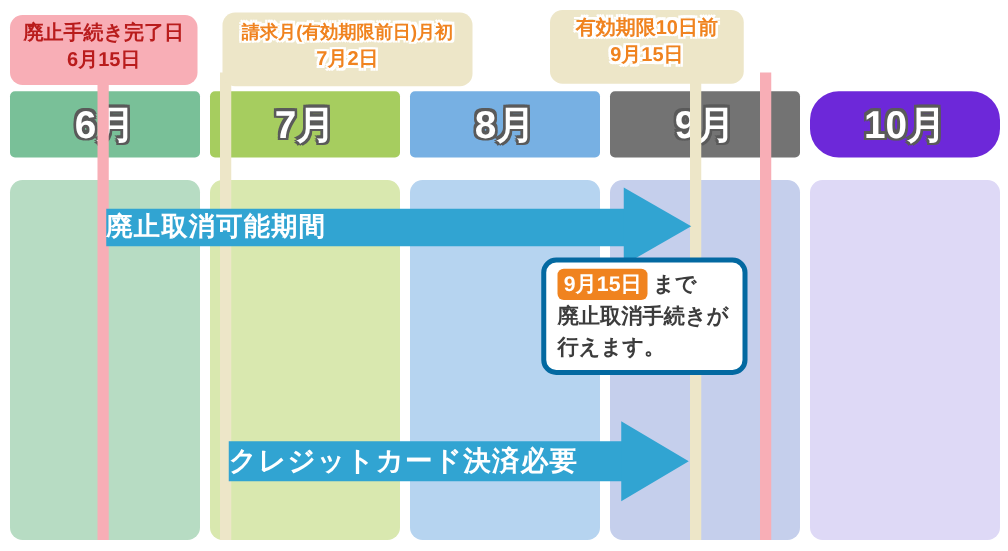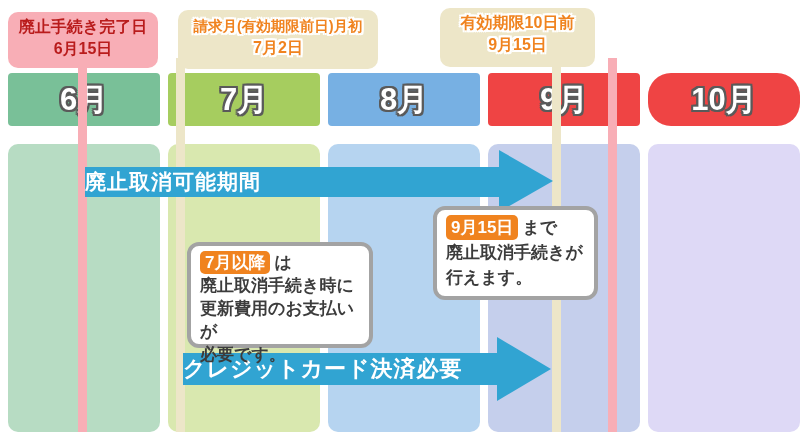--- a/index.html
+++ b/index.html
@@ -30,42 +30,42 @@
   .vl-4{left:608px;}
   
   .mh{position:absolute;top:73px;width:152px;height:53px;border-radius:4px;z-index:1;
       display:flex;align-items:center;justify-content:center;
       font-size:31px;font-weight:bold;color:#ffffff;
       text-shadow:-2px -2px 0 #5A5A5A,2px -2px 0 #5A5A5A,-2px 2px 0 #5A5A5A,2px 2px 0 #5A5A5A,
                   -2px 0 0 #5A5A5A,2px 0 0 #5A5A5A,0 -2px 0 #5A5A5A,0 2px 0 #5A5A5A;}
   .mh-1{left:8px;background:#79C098;}
   .mh-2{left:168px;background:#A6CD5F;}
   .mh-3{left:328px;background:#77B0E3;}
-  .mh-4{left:488px;background:#ef4444;}
-  .mh-5{left:648px;background:#ef4444;border-radius:23px;}
+  .mh-4{left:488px;background:#737373;}
+  .mh-5{left:648px;background:#6d28d9;border-radius:23px;}
   
   .mb{position:absolute;top:144px;width:152px;height:288px;border-radius:10px;z-index:1;}
   .mb-1{left:8px;background:#B7DCC3;}
   .mb-2{left:168px;background:#D9E8AF;}
   .mb-3{left:328px;background:#B6D4F0;}
   .mb-4{left:488px;background:#C5CFEC;}
   .mb-5{left:648px;background:#DED9F6;}
   
   .shaft,.ahead,.atext{position:absolute;z-index:4;}
   .shaft{background:#31A4D2;}
   .ahead{width:0;height:0;border-left:54px solid #31A4D2;}
   .atext{text-align:left;color:#fff;font-weight:bold;letter-spacing:1px;white-space:nowrap;}
   .a1-shaft{left:85px;top:167px;width:415px;height:30px;}
   .a1-head{left:499px;top:150px;border-top:31px solid transparent;border-bottom:31px solid transparent;}
   .a1-text{left:85px;top:167px;width:415px;height:30px;line-height:30px;font-size:21px;}
   .a2-shaft{left:183px;top:353px;width:315px;height:32px;}
   .a2-head{left:497px;top:337px;border-top:32px solid transparent;border-bottom:32px solid transparent;}
   .a2-text{left:183px;top:353px;width:315px;height:32px;line-height:32px;font-size:22px;}
   
-  .co{position:absolute;background:#ffffff;border:4px solid #a3a3a3;border-radius:12px;
+  .co{position:absolute;background:#ffffff;border:4px solid #0369a1;border-radius:12px;
       box-sizing:border-box;color:#3C3C3C;font-weight:600;font-size:17px;z-index:5;}
   .co1{left:187px;top:242px;width:186px;height:106px;line-height:23px;padding:5px 9px;}
   .co2{left:433px;top:206px;width:165px;height:94px;line-height:25px;padding:5px 9px;}
   .chip{display:inline-block;background:#F0831F;color:#ffffff;border-radius:5px;
         padding:0 5px;font-weight:bold;margin-right:4px;}
 </style>
 </head>
 <body>
 
 <div class="stage">
@@ -111,28 +111,20 @@
   <div class="mb mb-5"></div>
 
   <div class="shaft a1-shaft"></div>
   <div class="ahead a1-head"></div>
   <div class="atext a1-text">廃止取消可能期間</div>
 
   <div class="shaft a2-shaft"></div>
   <div class="ahead a2-head"></div>
   <div class="atext a2-text">クレジットカード決済必要</div>
 
-  <div class="co co1">
-    <div>
-      <span class="chip">7月以降</span><span>は</span>
-    </div>
-    <div>廃止取消手続き時に</div>
-    <div>更新費用のお支払いが</div>
-    <div>必要です。</div>
-  </div>
 
   <div class="co co2">
     <div>
       <span class="chip">9月15日</span><span>まで</span>
     </div>
     <div>廃止取消手続きが</div>
     <div>行えます。</div>
   </div>
 
 </div>

